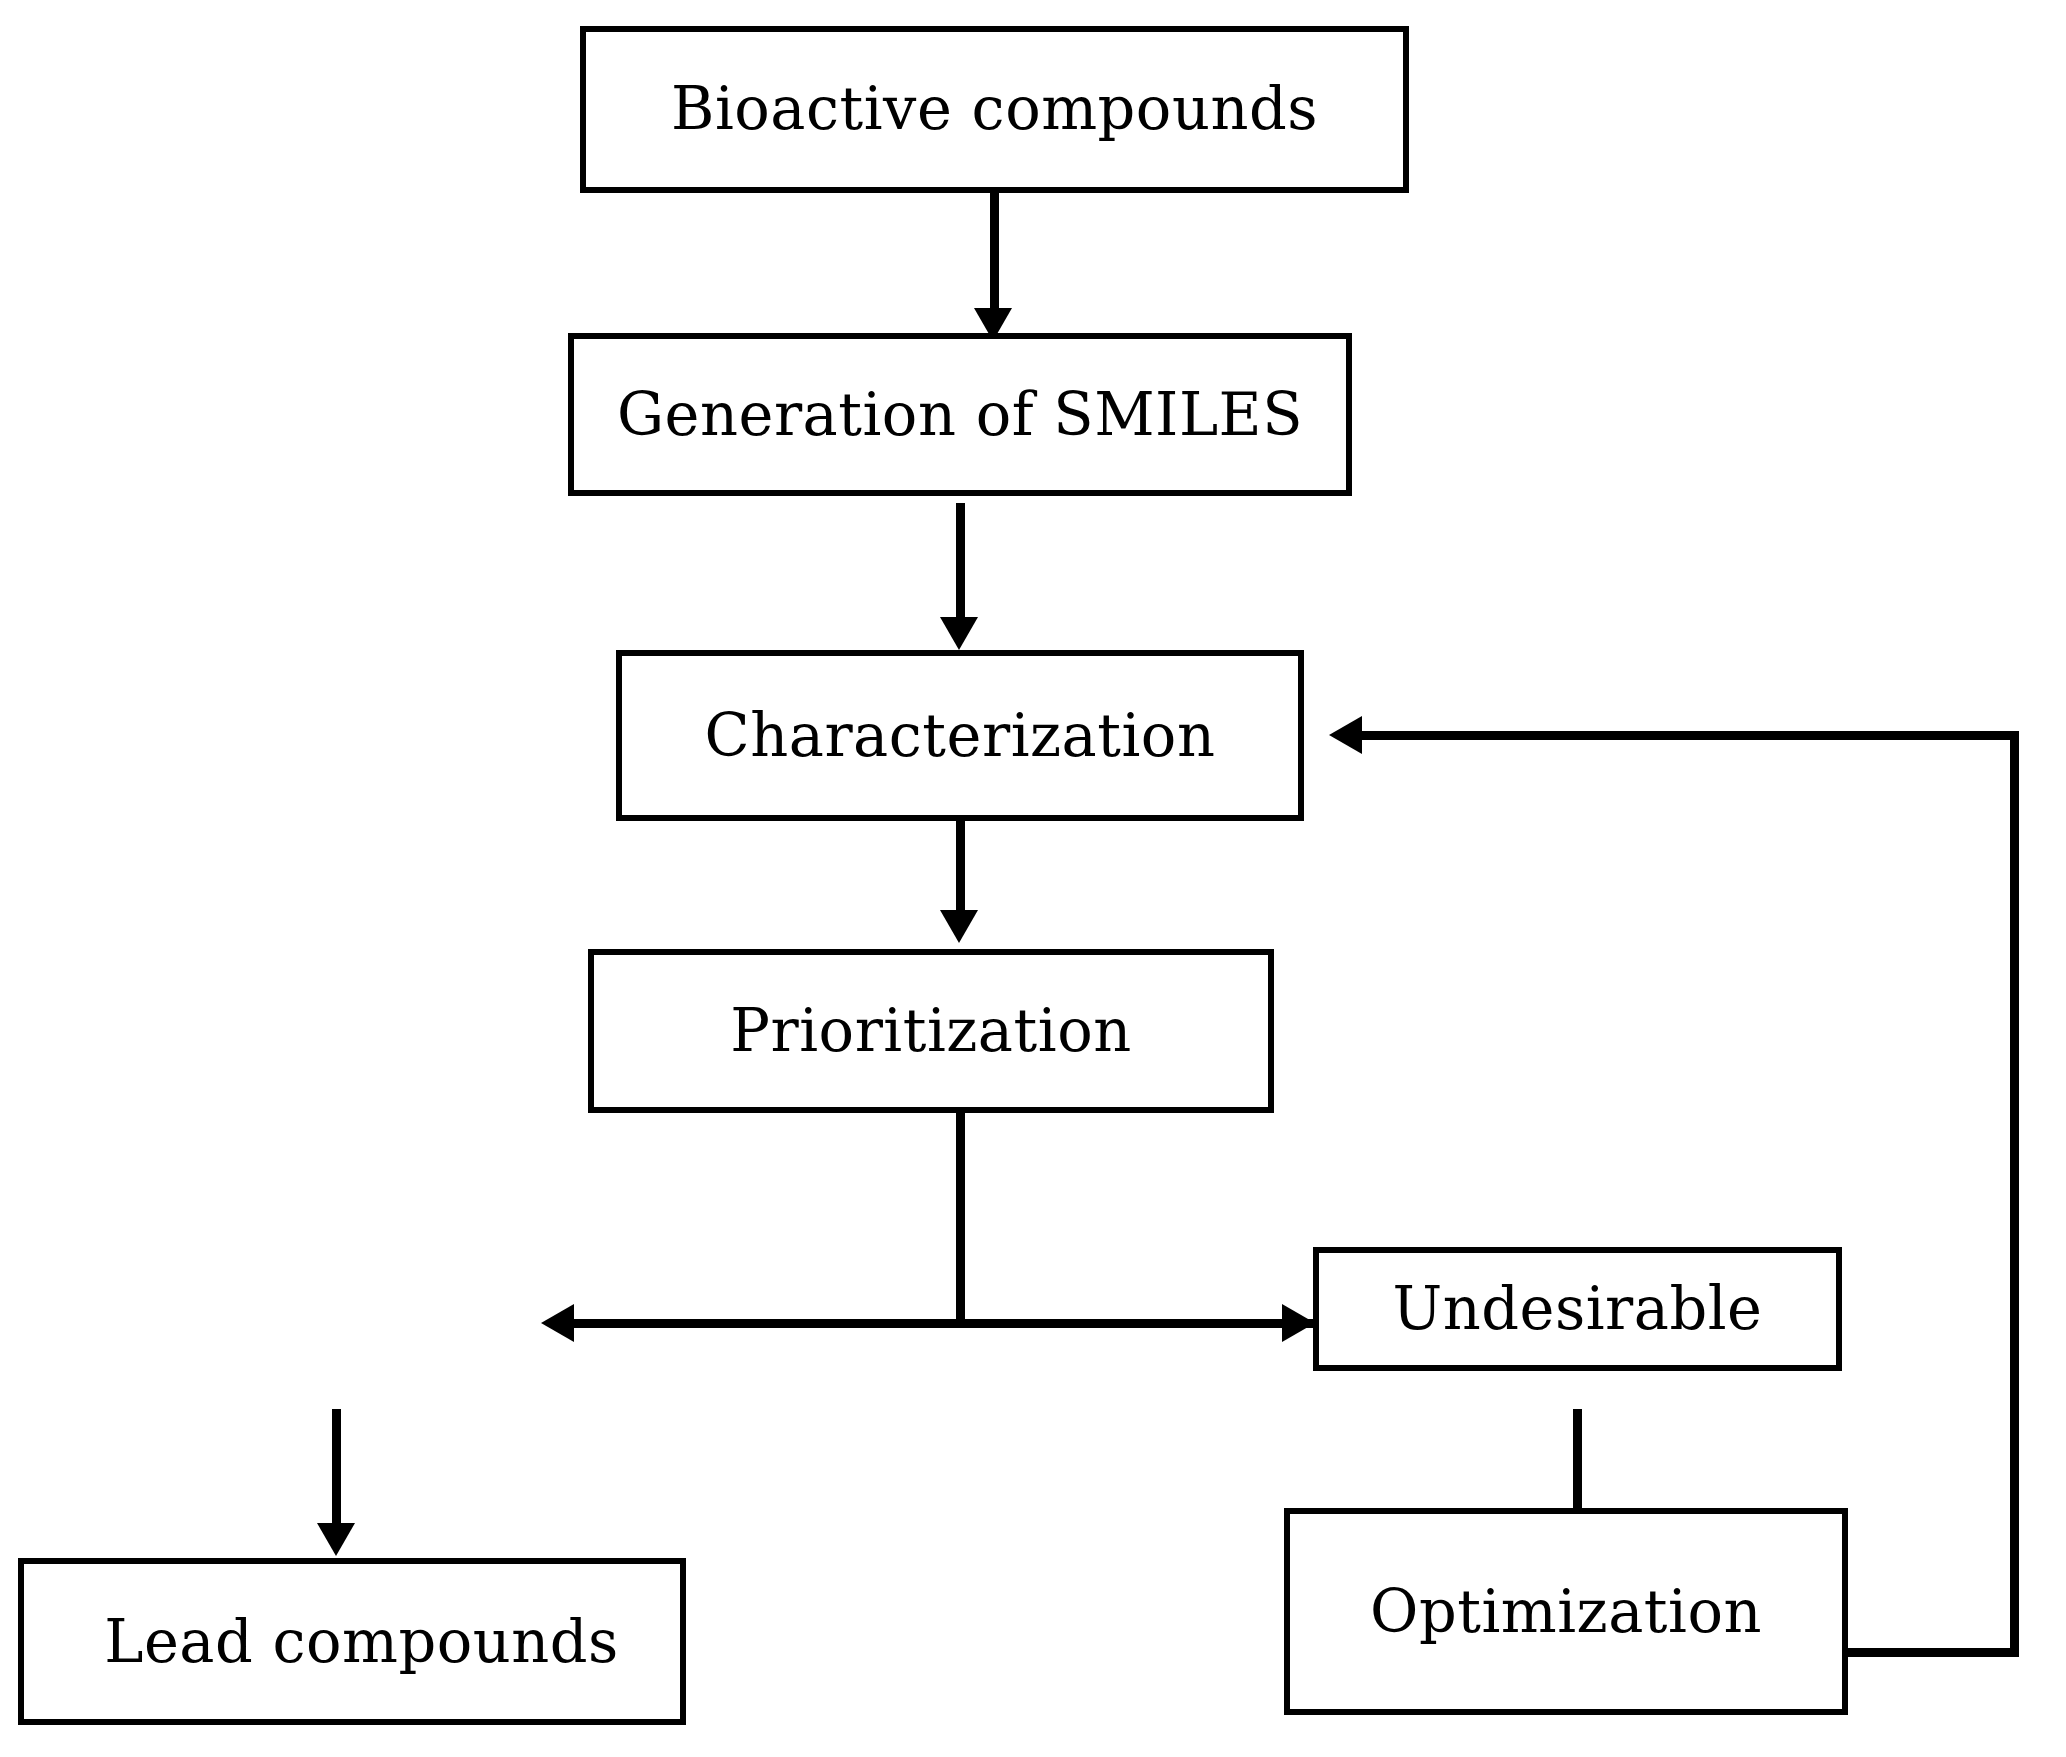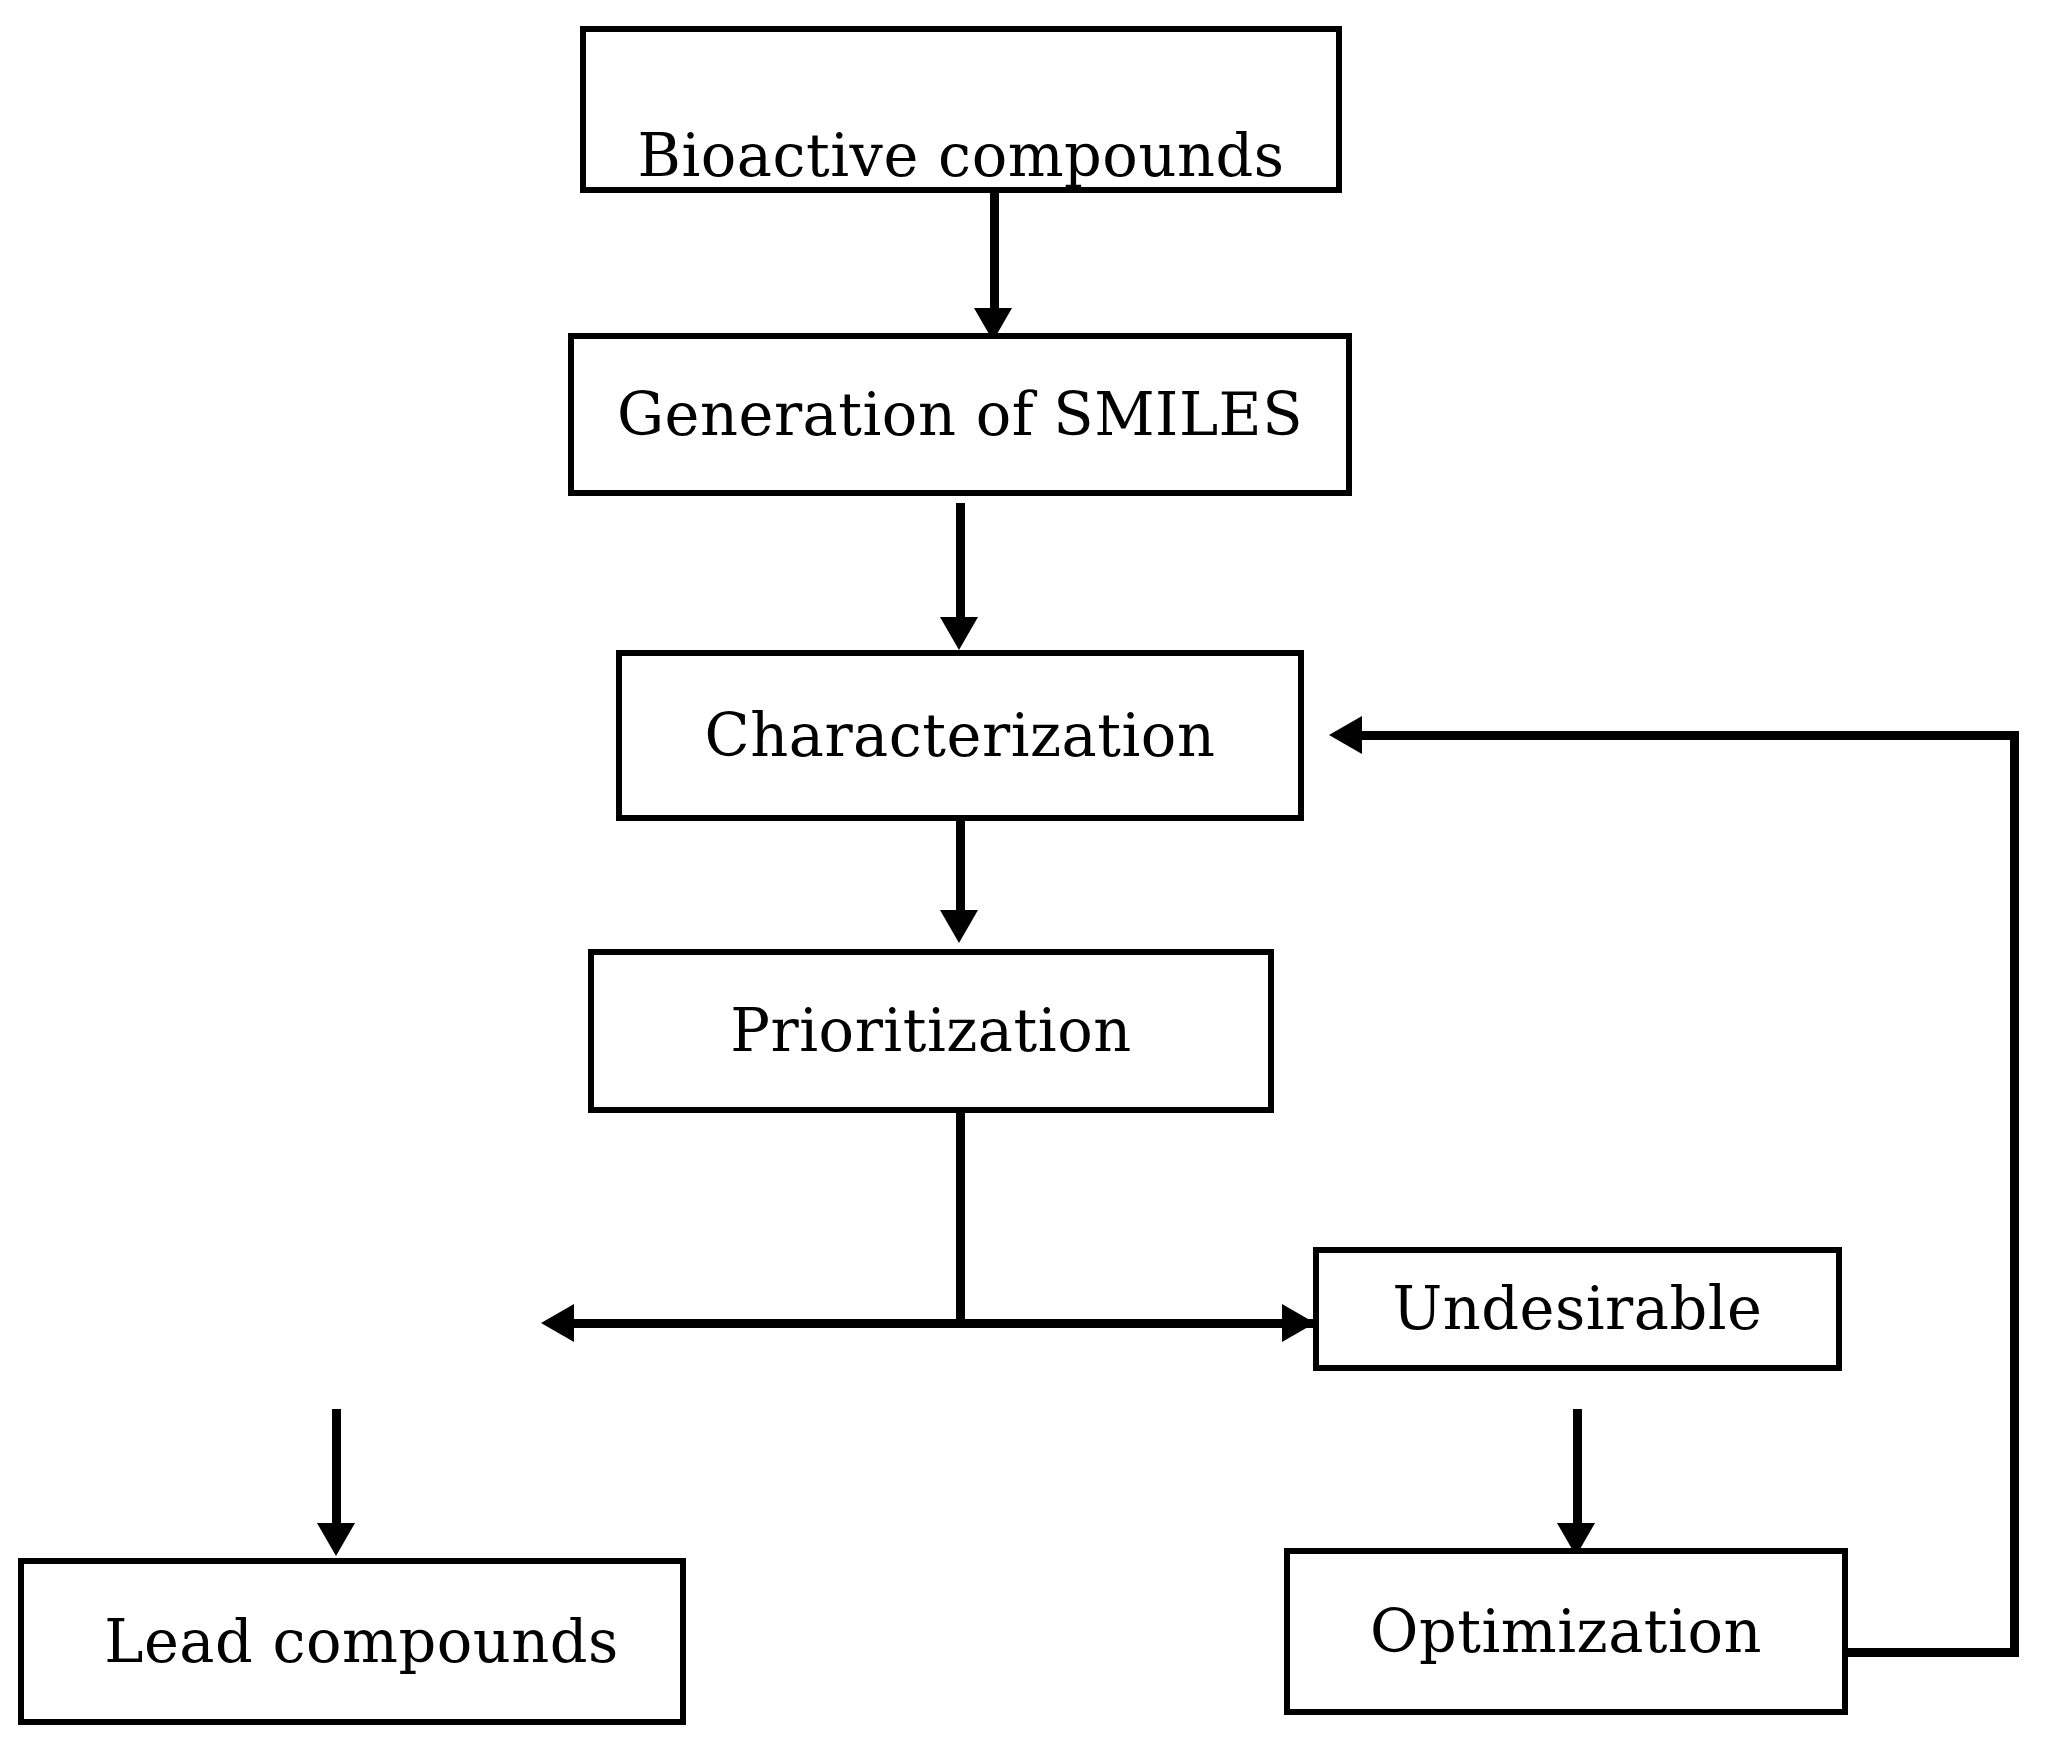--- a/index.html
+++ b/index.html
@@ -69,28 +69,28 @@
     position: absolute;
     width: 0;
     height: 0;
     border-top: 19.6px solid transparent;
     border-bottom: 19.6px solid transparent;
     border-left: 33px solid #000000;
     z-index: 3;
   }
 
   
-  #node-bioactive      { left: 580px;  top: 25.5px;   width: 762px; height: 167px; align-items: flex-end; }
+  #node-bioactive      { left: 580px;  top: 25.5px;   width: 829px; height: 167px; }
   #node-smiles         { left: 568px;  top: 333px;  width: 784px; height: 163px; }
   #node-characterization { left: 616px; top: 650px; width: 688px; height: 171px; }
   #node-prioritization { left: 588px;  top: 949px;  width: 686px; height: 164px; }
   #node-desirable      { left: 132px;  top: 1247px; width: 417px; height: 163px; }
   #node-undesirable    { left: 1313px; top: 1247px; width: 529px; height: 124px; }
   #node-lead           { left: 17.6px;   top: 1558px; width: 668px; height: 167px; padding-left: 20px; }
-  #node-optimization   { left: 1284px; top: 1548px; width: 564px; height: 167px; }
+  #node-optimization   { left: 1284px; top: 1508px; width: 564px; height: 207px; }
 </style>
 </head>
 <body>
 
 <div id="canvas">
 
   <div class="node" id="node-bioactive">
     <span class="label">Bioactive compounds</span>
   </div>
 

